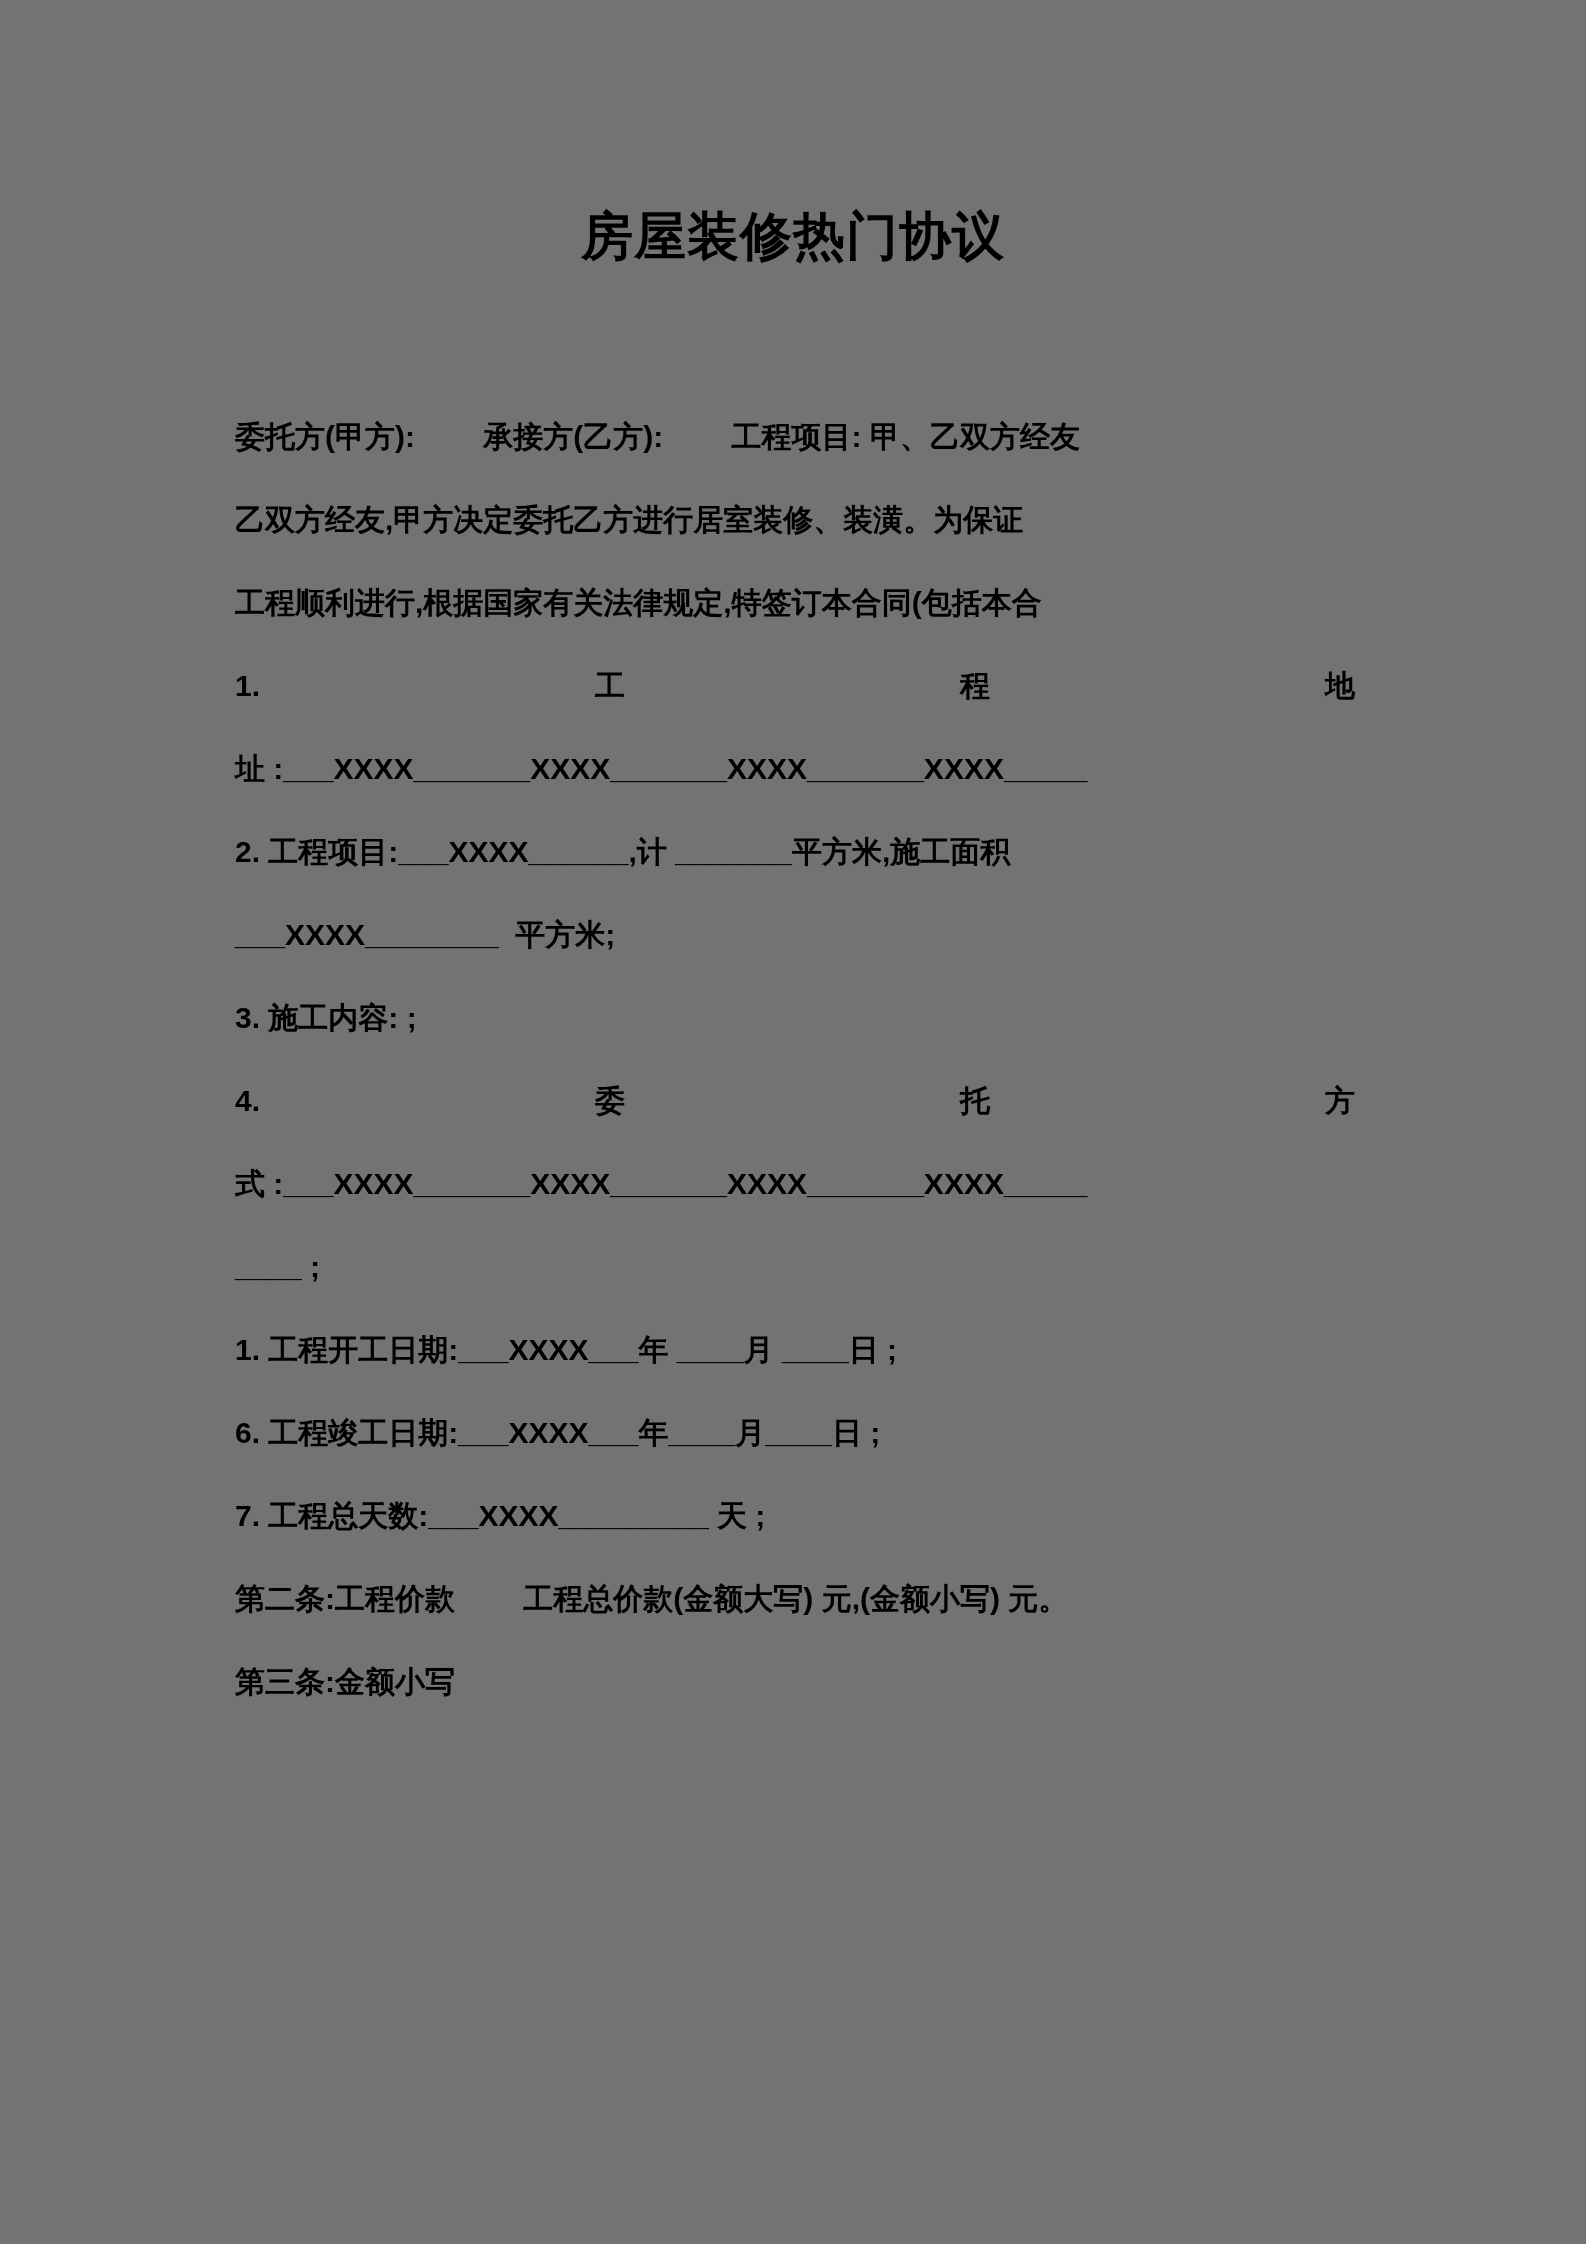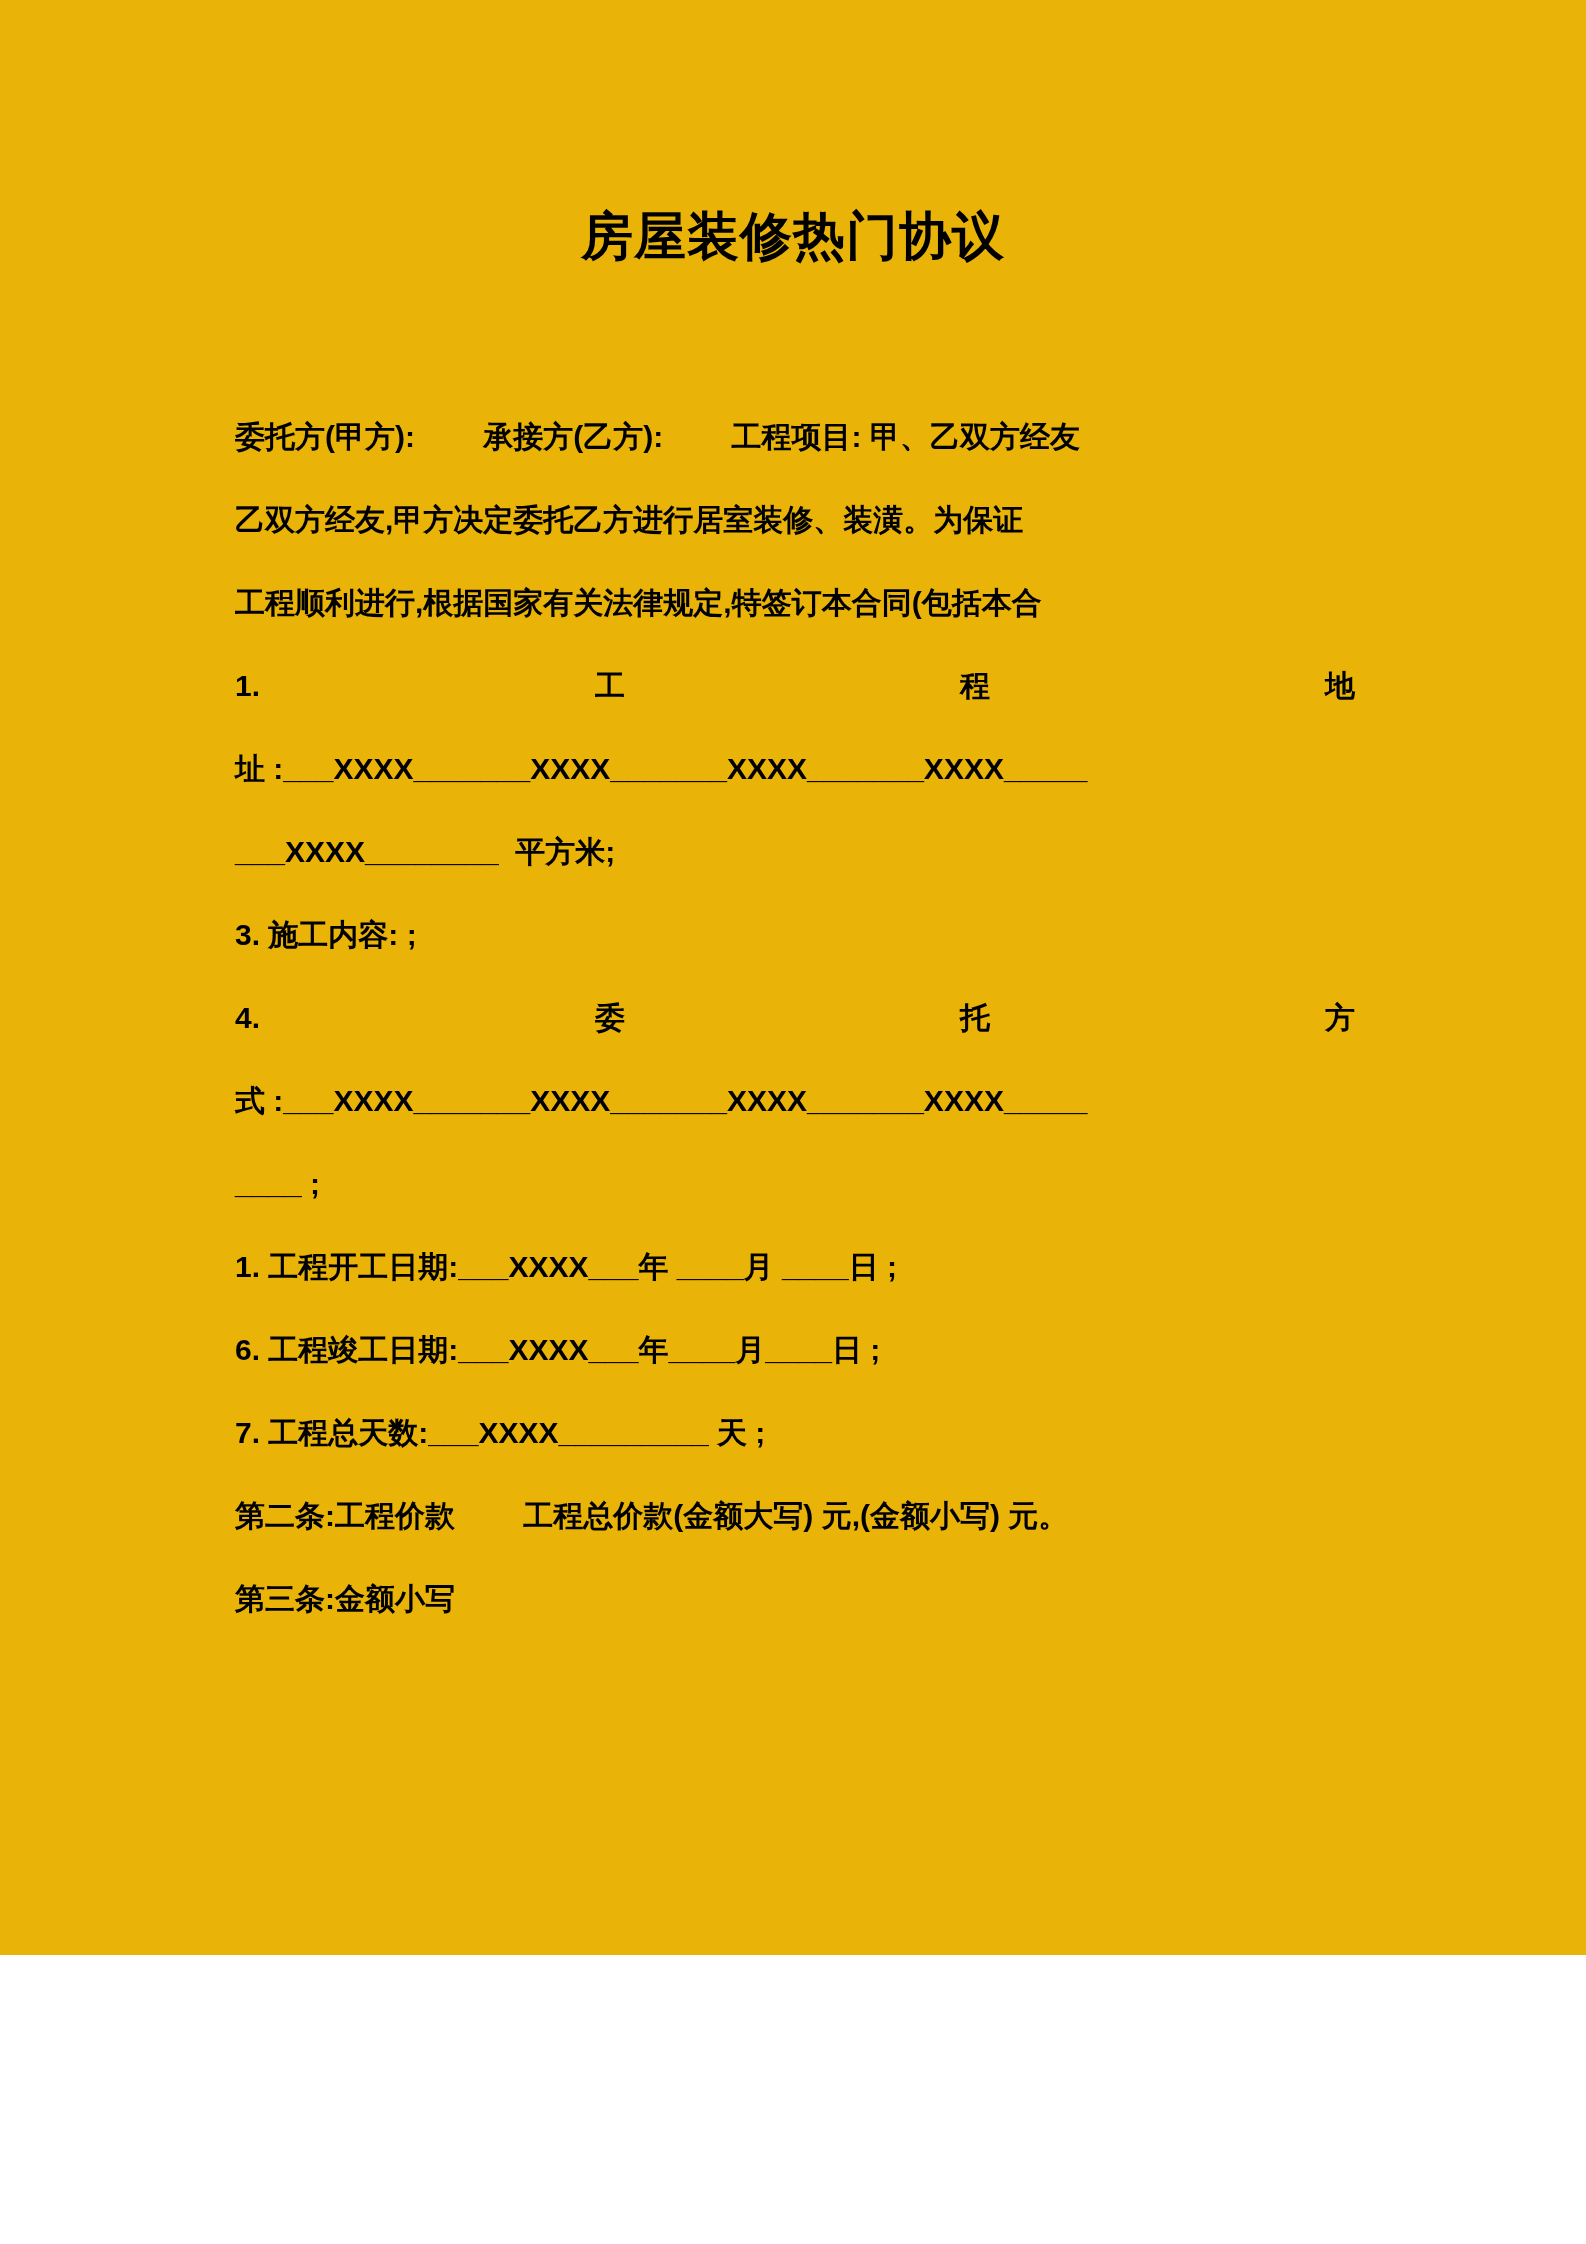--- a/index.html
+++ b/index.html
@@ -1,21 +1,21 @@
 <!DOCTYPE html>
 <html><head>
 <meta charset="utf-8">
 <style>
   html, body { margin: 0; padding: 0; }
   body { background: #ffffff; }
   .page {
     position: relative;
     width: 1586px;
-    height: 1955px;
-    background: #eab308;
+    height: 2244px;
+    background: #737373;
     color: #000000;
     font-family: "Liberation Sans", sans-serif;
     font-weight: 700;
     overflow: hidden;
   }
   .doc-title {
     margin: 0;
     padding-top: 205px;
     text-align: center;
     font-size: 52px;
@@ -61,20 +61,21 @@
     <div class="line spread">
       <span>1.</span>
       <span>工</span>
       <span>程</span>
       <span>地</span>
     </div>
 
     <div class="line">址 :___XXXX_______XXXX_______XXXX_______XXXX_____</div>
 
 
+    <div class="line">2. 工程项目:___XXXX______,计 _______平方米,施工面积</div>
 
     <div class="line">___XXXX________  平方米;</div>
 
     <div class="line">3. 施工内容: ;</div>
 
     <div class="line spread">
       <span>4.</span>
       <span>委</span>
       <span>托</span>
       <span>方</span>

